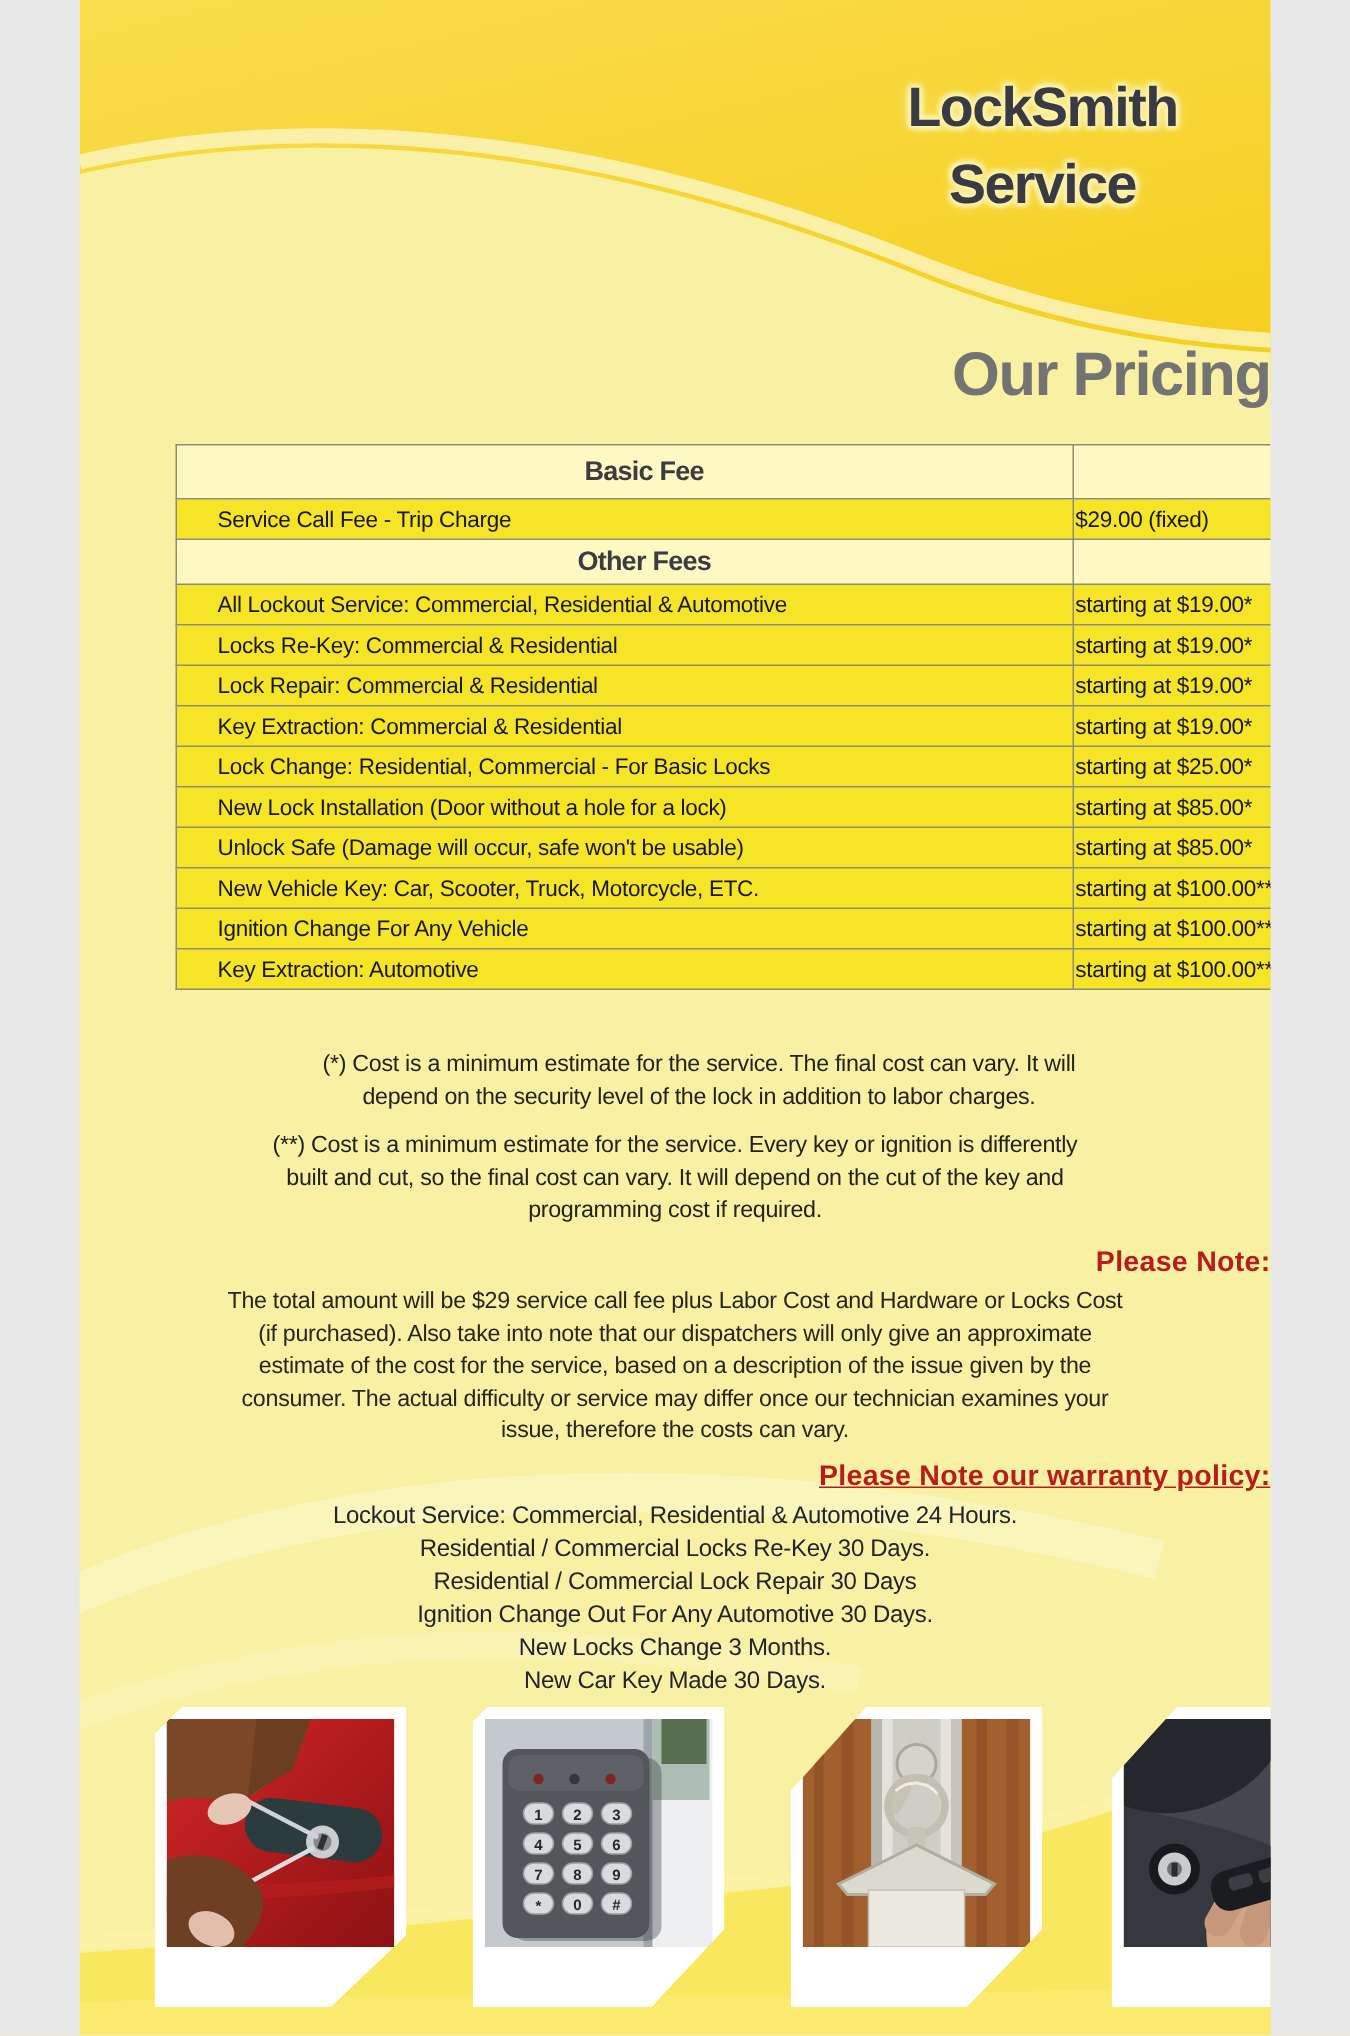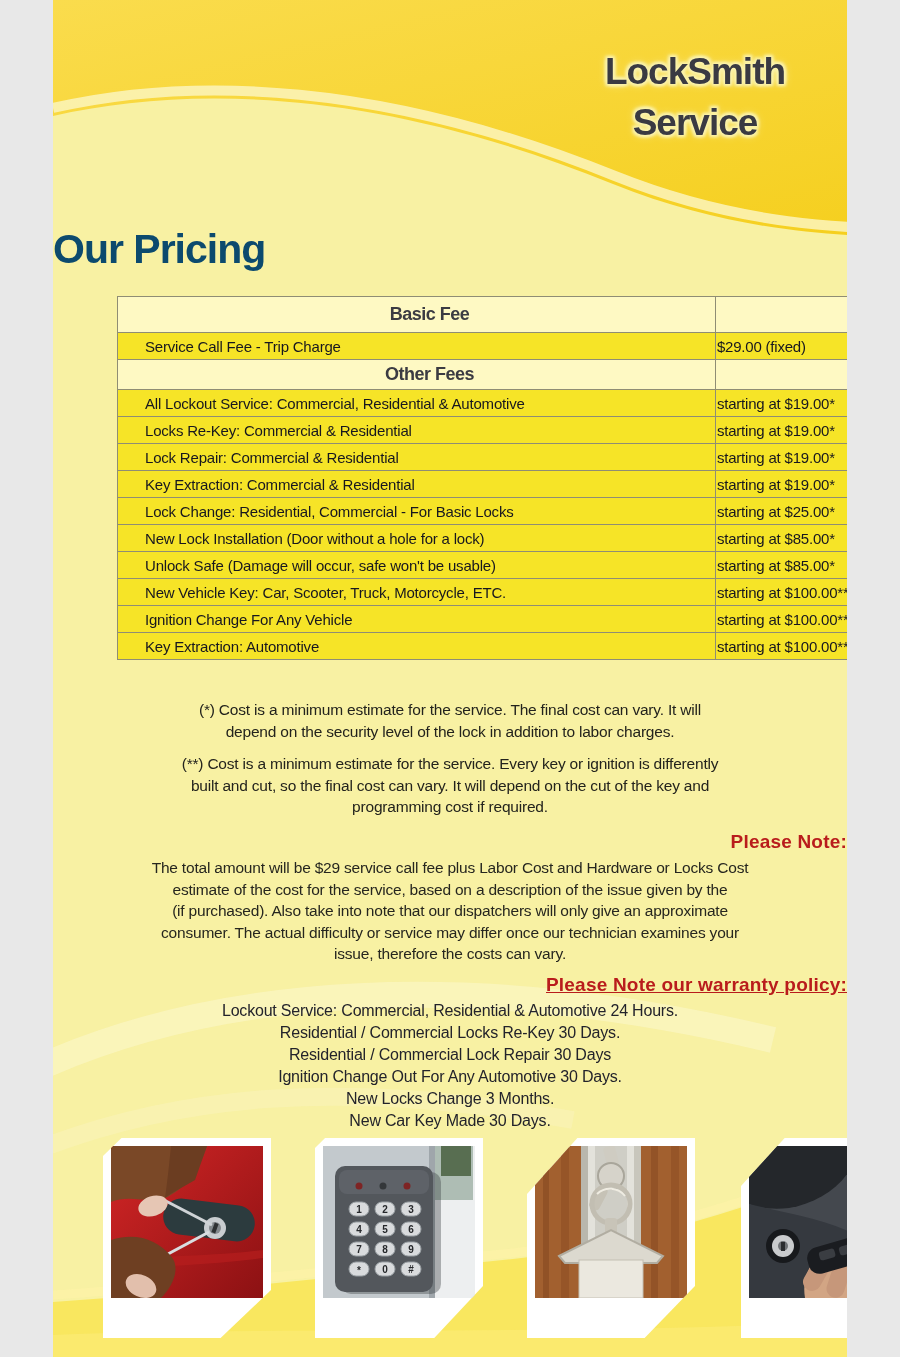--- a/index.html
+++ b/index.html
@@ -13,43 +13,43 @@
   .header-wave{position:absolute;top:0;left:0;}
   .logo{
     position:absolute;top:46px;right:22px;width:260px;text-align:center;
     font-weight:bold;font-size:37px;line-height:51px;letter-spacing:-1px;color:#3a3a42;
     text-shadow:0 0 2px #fdf7b8,0 0 5px #fcf4ac,2px 2px 3px #f9efa2,-2px 2px 3px #f9efa2,
                 2px -2px 3px #f9efa2,-2px -2px 3px #f9efa2,0 0 10px #f8eda0;
   }
 
   
   .pricing-title{
-    position:absolute;top:226px;left:0;width:100%;margin:0;text-align:left;
-    font-size:41px;font-weight:bold;letter-spacing:-1px;color:#0c4a6e;
+    position:absolute;top:226px;left:0;width:100%;margin:0;text-align:right;
+    font-size:41px;font-weight:bold;letter-spacing:-1px;color:#737373;
   }
 
   
   .price-table{
     position:absolute;top:296px;left:64px;width:772px;
     border-collapse:collapse;font-size:15px;letter-spacing:-0.2px;
   }
   .price-table td{border:1px solid #8f8d74;vertical-align:middle;}
   .section-row td{
     background:#fef9c3;text-align:center;font-size:18px;font-weight:bold;
     color:#3b3b42;letter-spacing:-0.5px;
   }
   .section-basic td{height:33px;}
   .section-other td{height:27px;}
   .fee-row td{background:#F6E427;height:24px;color:#17171f;}
   td.service{width:596px;padding-left:27px;}
   td.price{width:176px;}
 
   
   .note{position:absolute;left:0;width:100%;text-align:center;font-size:15.5px;line-height:21.5px;color:#23231d;letter-spacing:-0.2px;}
-  .note-star{top:699px;}
+  .note-star{top:699px;padding-left:16px;}
   .note-2star{top:753px;}
   .note-heading{position:absolute;left:0;width:100%;text-align:right;font-size:19px;font-weight:bold;color:#b91c1c;letter-spacing:0.2px;}
   .please-note-title{top:831px;}
   .please-note-body{top:857px;color:#26261f;}
   .warranty-title{top:974px;text-decoration:underline;}
   .warranty-body{top:1000px;font-size:16px;line-height:22px;color:#23232b;}
 
   
   .card{position:absolute;top:1138px;width:168px;height:200px;background:#ffffff;}
   .card .ph{position:absolute;top:8px;left:8px;width:152px;height:152px;overflow:hidden;}
@@ -153,22 +153,22 @@
   </div>
   <div class="note note-2star">
     <div>(**) Cost is a minimum estimate for the service. Every key or ignition is differently</div>
     <div>built and cut, so the final cost can vary. It will depend on the cut of the key and</div>
     <div>programming cost if required.</div>
   </div>
 
   <div class="note-heading please-note-title">Please Note:</div>
   <div class="note please-note-body">
     <div>The total amount will be $29 service call fee plus Labor Cost and Hardware or Locks Cost</div>
+    <div>(if purchased). Also take into note that our dispatchers will only give an approximate</div>
     <div>estimate of the cost for the service, based on a description of the issue given by the</div>
-    <div>(if purchased). Also take into note that our dispatchers will only give an approximate</div>
     <div>consumer. The actual difficulty or service may differ once our technician examines your</div>
     <div>issue, therefore the costs can vary.</div>
   </div>
 
   <div class="note-heading warranty-title">Please Note our warranty policy:</div>
   <div class="note warranty-body">
     <div>Lockout Service: Commercial, Residential &amp; Automotive 24 Hours.</div>
     <div>Residential / Commercial Locks Re-Key 30 Days.</div>
     <div>Residential / Commercial Lock Repair 30 Days</div>
     <div>Ignition Change Out For Any Automotive 30 Days.</div>

